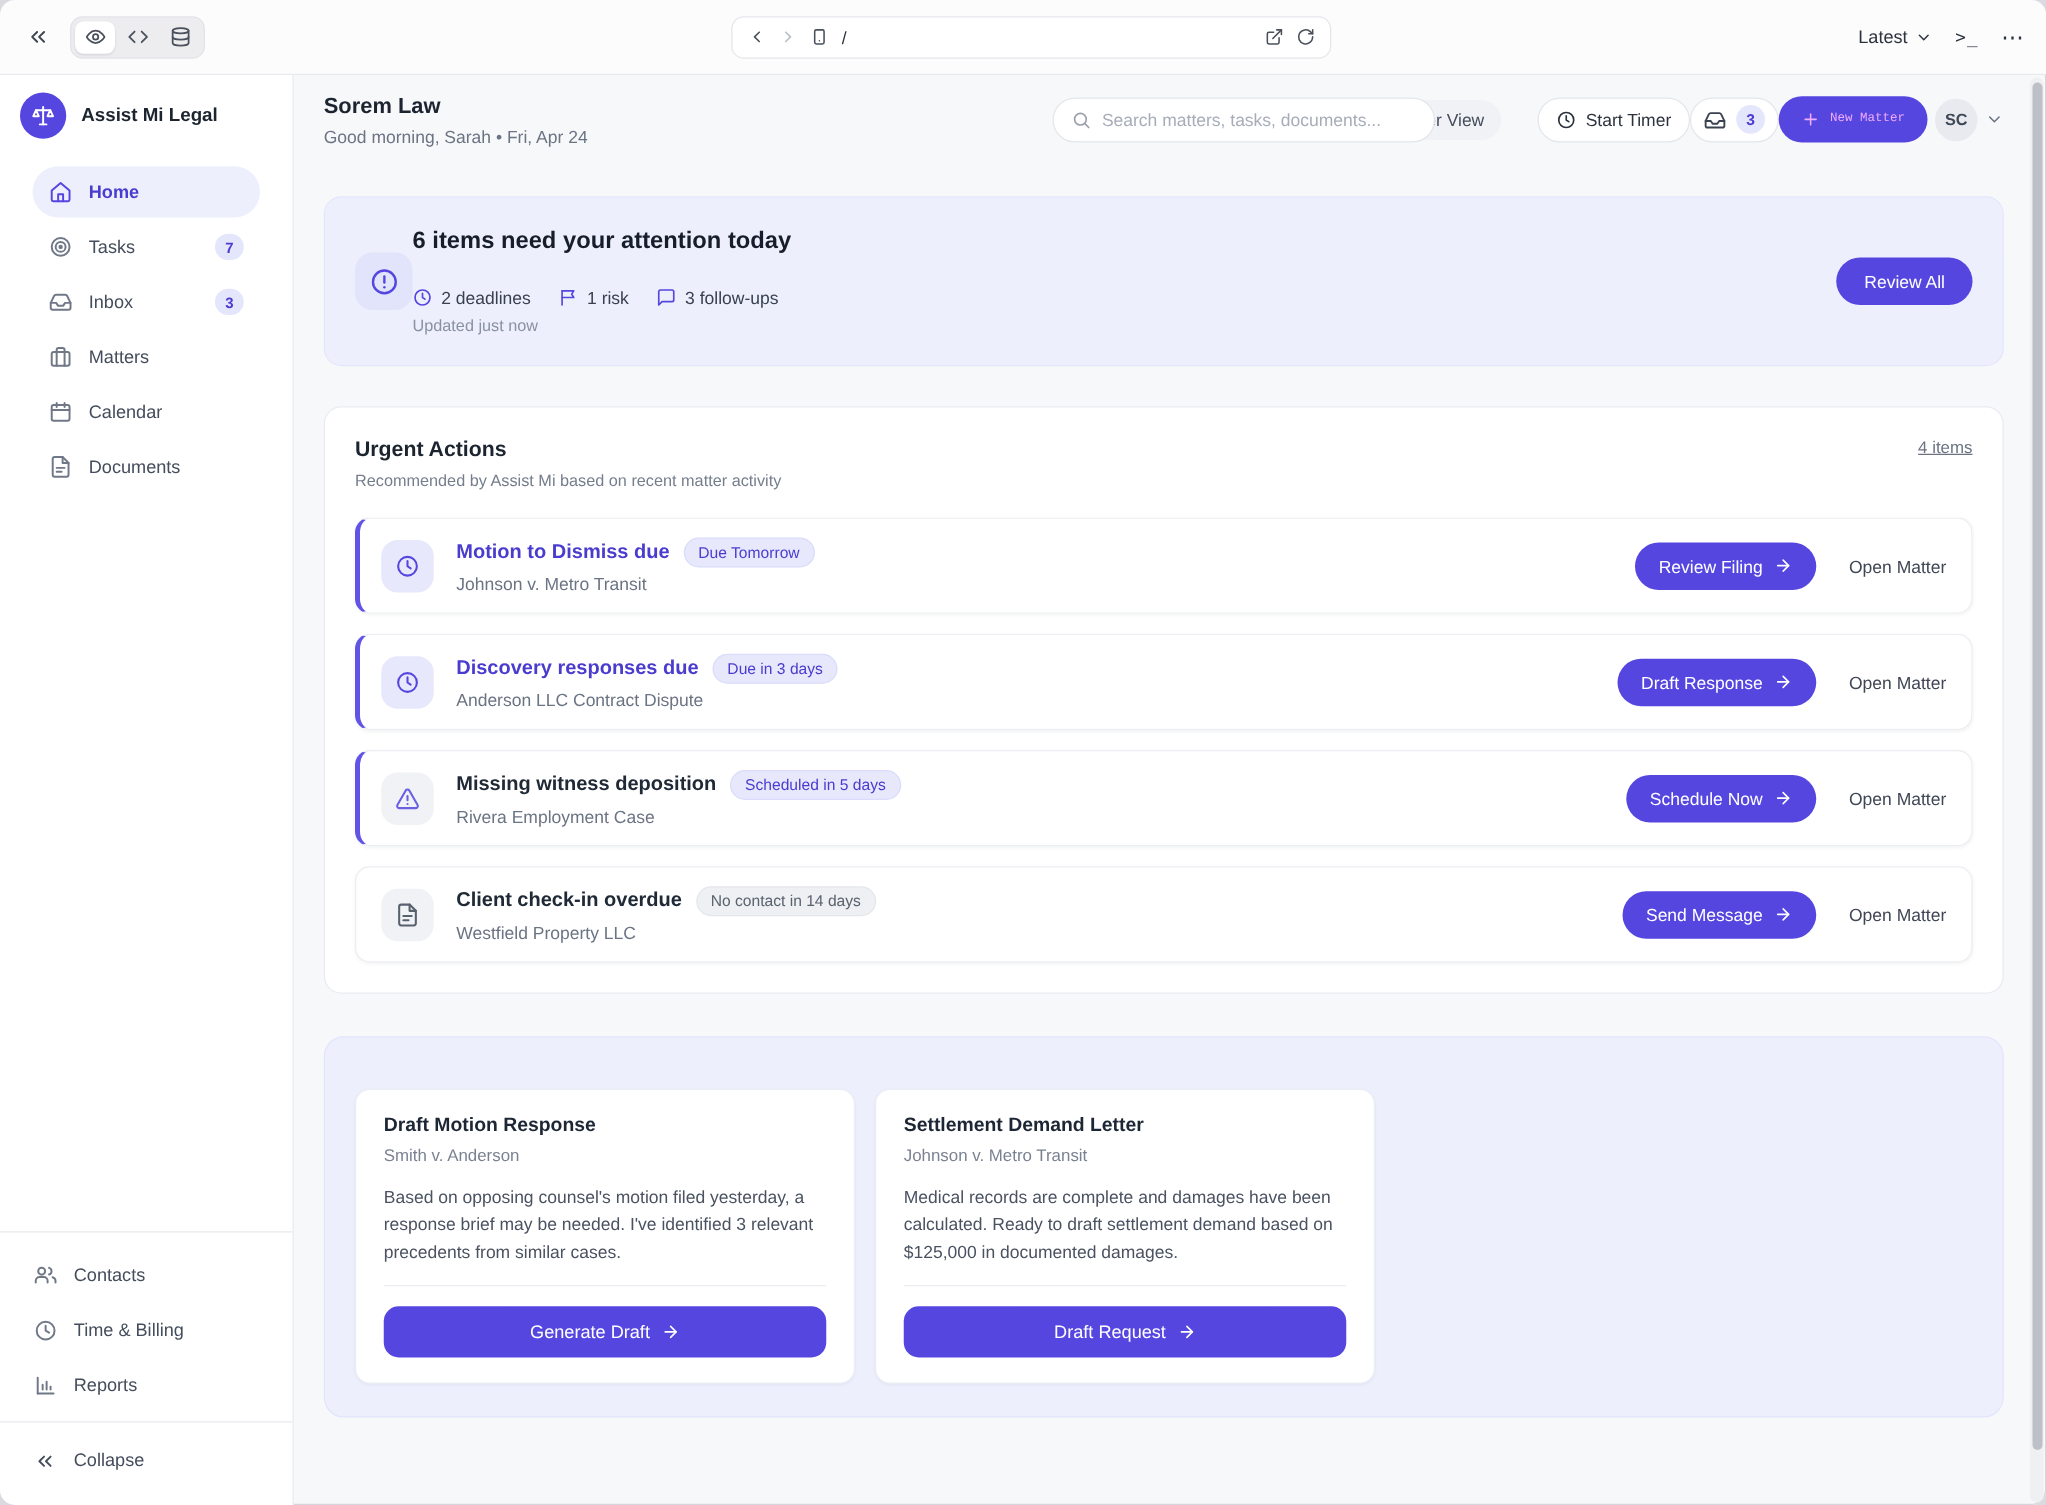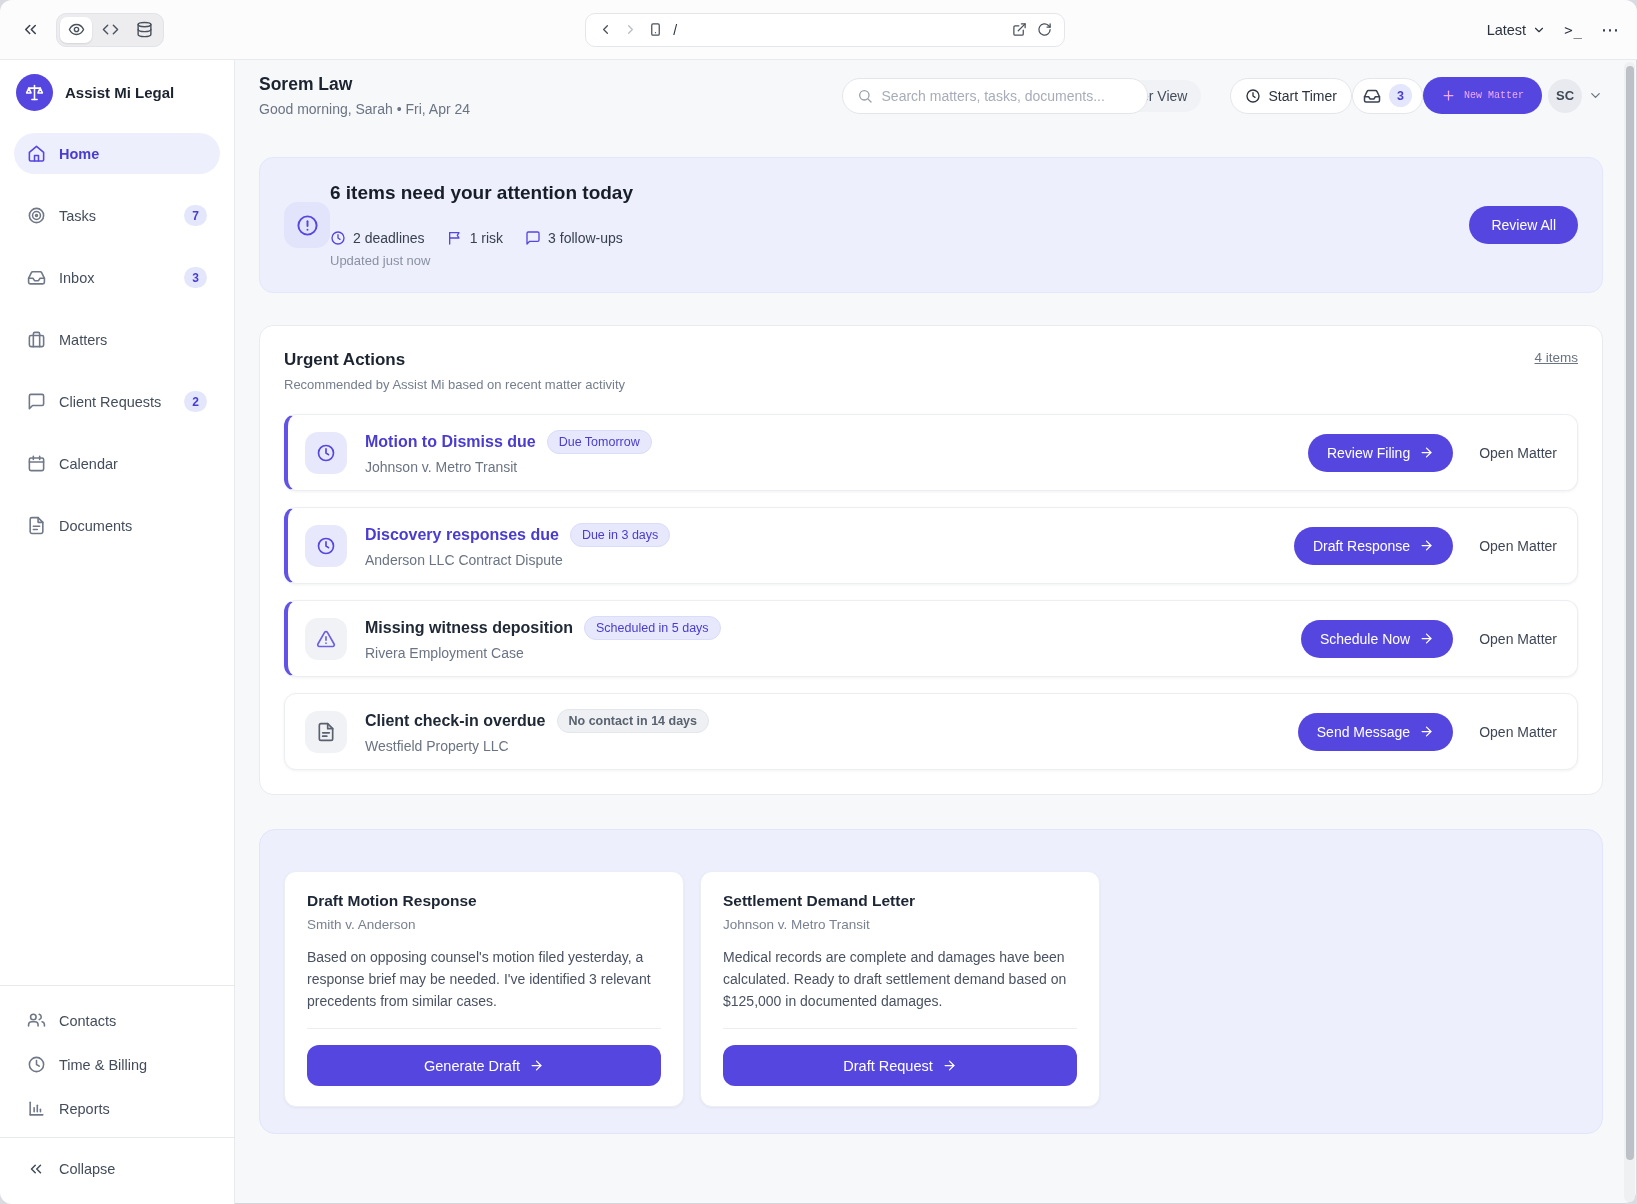--- a/index.html
+++ b/index.html
@@ -41,21 +41,21 @@
   .dots{font-size:18px;letter-spacing:2px;cursor:pointer;}
 
   
   .app{flex:1;display:flex;min-height:0;}
 
   
   .sidebar{width:235px;background:#fff;border-right:1px solid #E8EAEE;display:flex;flex-direction:column;flex:0 0 auto;}
   .brand{display:flex;align-items:center;gap:12px;padding:14px 16px 12px;}
   .brand-logo{width:37px;height:37px;border-radius:50%;background:var(--primary);display:flex;align-items:center;justify-content:center;color:#fff;}
   .brand-name{font-size:15px;font-weight:bold;color:var(--ink);}
-  .nav{padding:10px 14px 0;display:flex;flex-direction:column;gap:21px;}
+  .nav{padding:10px 26px 0;display:flex;flex-direction:column;gap:3px;}
   .nav-item{display:flex;align-items:center;gap:13px;height:41px;padding:0 13px;border-radius:21px;color:#444D5C;font-size:14.5px;cursor:pointer;}
   .nav-item .nico{color:#707888;}
   .nav-item.active{background:var(--lav-bg);color:#4A3CCF;font-weight:bold;}
   .nav-item.active .nico{color:#5646E0;}
   .nav-badge{margin-left:auto;min-width:23px;height:21px;padding:0 7px;border-radius:11px;background:var(--lav-chip);
     color:#4A3CCF;font-size:12px;font-weight:bold;display:flex;align-items:center;justify-content:center;}
   .side-foot{margin-top:auto;}
   .side-divider{height:1px;background:var(--line);margin:10px 0;}
   .foot-nav{padding:4px 14px 8px;display:flex;flex-direction:column;gap:3px;}
   .collapse-row{border-top:1px solid var(--line);padding:12px 14px 16px;}
@@ -111,21 +111,21 @@
   .a-icon.lav{background:#E7E8FC;color:#5646E0;}
   .a-icon.gray{background:#F1F2F5;color:#6B5FE3;}
   .a-icon.gray-ink{background:#F1F2F5;color:#59616F;}
   .a-body{margin-left:18px;}
   .a-title-row{display:flex;align-items:center;gap:11px;}
   .a-title{font-size:16px;font-weight:bold;}
   .a-title.purple{color:#4A3CCF;}
   .a-title.dark{color:#202936;}
   .a-badge{font-size:12.5px;padding:4px 11px;border-radius:12px;white-space:nowrap;}
   .a-badge.lav{background:#E7E8FC;color:#4A3CCF;border:1px solid #D9DCFA;}
-  .a-badge.gray{background:#EEF0F3;color:#59626F;border:1px solid #E3E6EB;font-weight:bold;}
+  .a-badge.gray{background:#EEF0F3;color:#59626F;border:1px solid #E3E6EB;}
   .a-matter{font-size:14px;color:var(--gray);margin-top:5px;}
   .a-right{margin-left:auto;display:flex;align-items:center;gap:26px;}
   .btn-action{background:var(--primary);color:#fff;border-radius:19px;height:38px;padding:0 19px;font-size:14px;display:flex;align-items:center;gap:9px;}
   .open-matter{font-size:14px;color:#3F4655;cursor:pointer;}
 
   
   .next-steps{background:var(--lav-bg);border:1px solid #E2E5FB;border-radius:16px;padding:22px 24px 26px;}
   .ns-head{display:flex;align-items:center;gap:12px;}
   .bulb{width:27px;height:27px;border-radius:50%;background:#DFE2FA;color:var(--primary);display:flex;align-items:center;justify-content:center;}
   .ns-title{font-size:17px;font-weight:bold;color:#171E2A;}
@@ -272,29 +272,20 @@
         <div class="nav-item">
           <span class="nico">
               <svg class="ic" width="19" height="19" viewBox="0 0 24 24">
                 <rect x="3" y="7" width="18" height="14" rx="2"></rect>
                 <path d="M16 7V5a2 2 0 0 0-2-2h-4a2 2 0 0 0-2 2v2"></path>
                 <path d="M8 7v14"></path>
                 <path d="M16 7v14"></path>
               </svg>
             </span>
           <span>Matters</span>
-        </div>
-        <div class="nav-item">
-          <span class="nico">
-              <svg class="ic" width="19" height="19" viewBox="0 0 24 24">
-                <path d="M21 15a2 2 0 0 1-2 2H7l-4 4V5a2 2 0 0 1 2-2h14a2 2 0 0 1 2 2Z"></path>
-              </svg>
-            </span>
-          <span>Client Requests</span>
-          <span class="nav-badge">2</span>
         </div>
         <div class="nav-item">
           <span class="nico">
               <svg class="ic" width="19" height="19" viewBox="0 0 24 24">
                 <rect x="3" y="5" width="18" height="16" rx="2"></rect>
                 <path d="M16 3v4"></path>
                 <path d="M8 3v4"></path>
                 <path d="M3 10h18"></path>
               </svg>
             </span>

